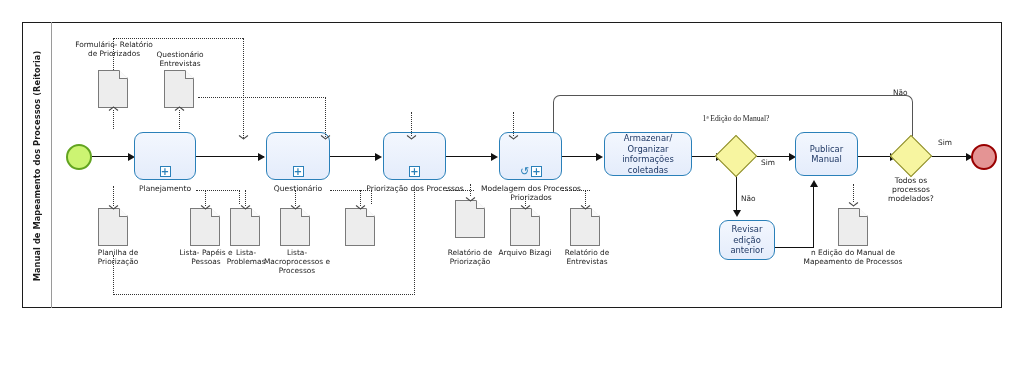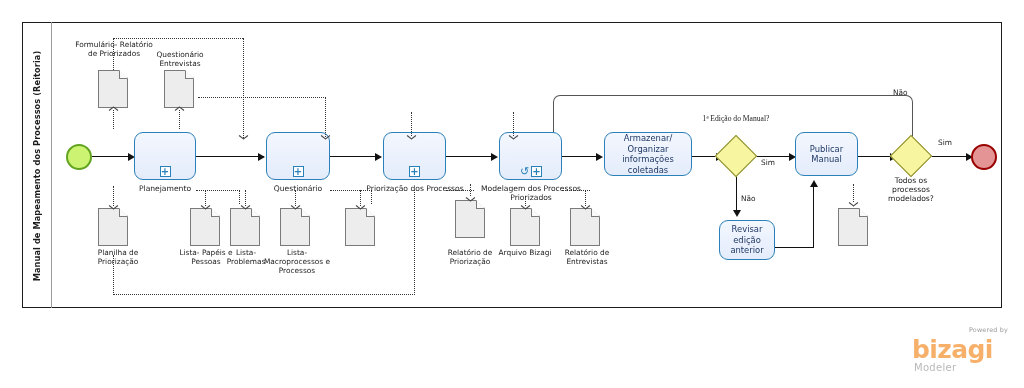--- a/index.html
+++ b/index.html
@@ -262,33 +262,29 @@
     <div class="fold"></div>
   </div>
   <div class="dlabel" style="left:552px;top:248px;width:70px;">Relatório de Entrevistas</div>
   <div class="assoc v" style="left:585px;top:190px;height:16px;"></div>
   <div class="ar-open down" style="left:581px;top:203px;"></div>
 
   <div class="dobj" style="left:838px;top:208px;">
     <div class="sheet"></div>
     <div class="fold"></div>
   </div>
+  <div class="dlabel" style="left:800px;top:248px;width:106px;">n Edição do Manual de Mapeamento de Processos</div>
   <div class="assoc v" style="left:853px;top:184px;height:18px;"></div>
   <div class="ar-open down" style="left:849px;top:200px;"></div>
 
   <div class="assoc v" style="left:113px;top:255px;height:40px;"></div>
   <div class="assoc h" style="left:113px;top:294px;width:302px;"></div>
   <div class="assoc v" style="left:414px;top:190px;height:105px;"></div>
 
   <div class="assoc h" style="left:196px;top:190px;width:44px;"></div>
   <div class="assoc v" style="left:239px;top:190px;height:14px;"></div>
   <div class="assoc h" style="left:330px;top:190px;width:42px;"></div>
   <div class="assoc v" style="left:371px;top:190px;height:14px;"></div>
   <div class="assoc h" style="left:446px;top:190px;width:28px;"></div>
   <div class="assoc h" style="left:562px;top:190px;width:28px;"></div>
 
-  <div class="logo">
-    <div class="logo-pb">Powered by</div>
-    <div class="logo-main">bizagi</div>
-    <div class="logo-sub">Modeler</div>
-  </div>
 
 </div>
 
 </body></html>

